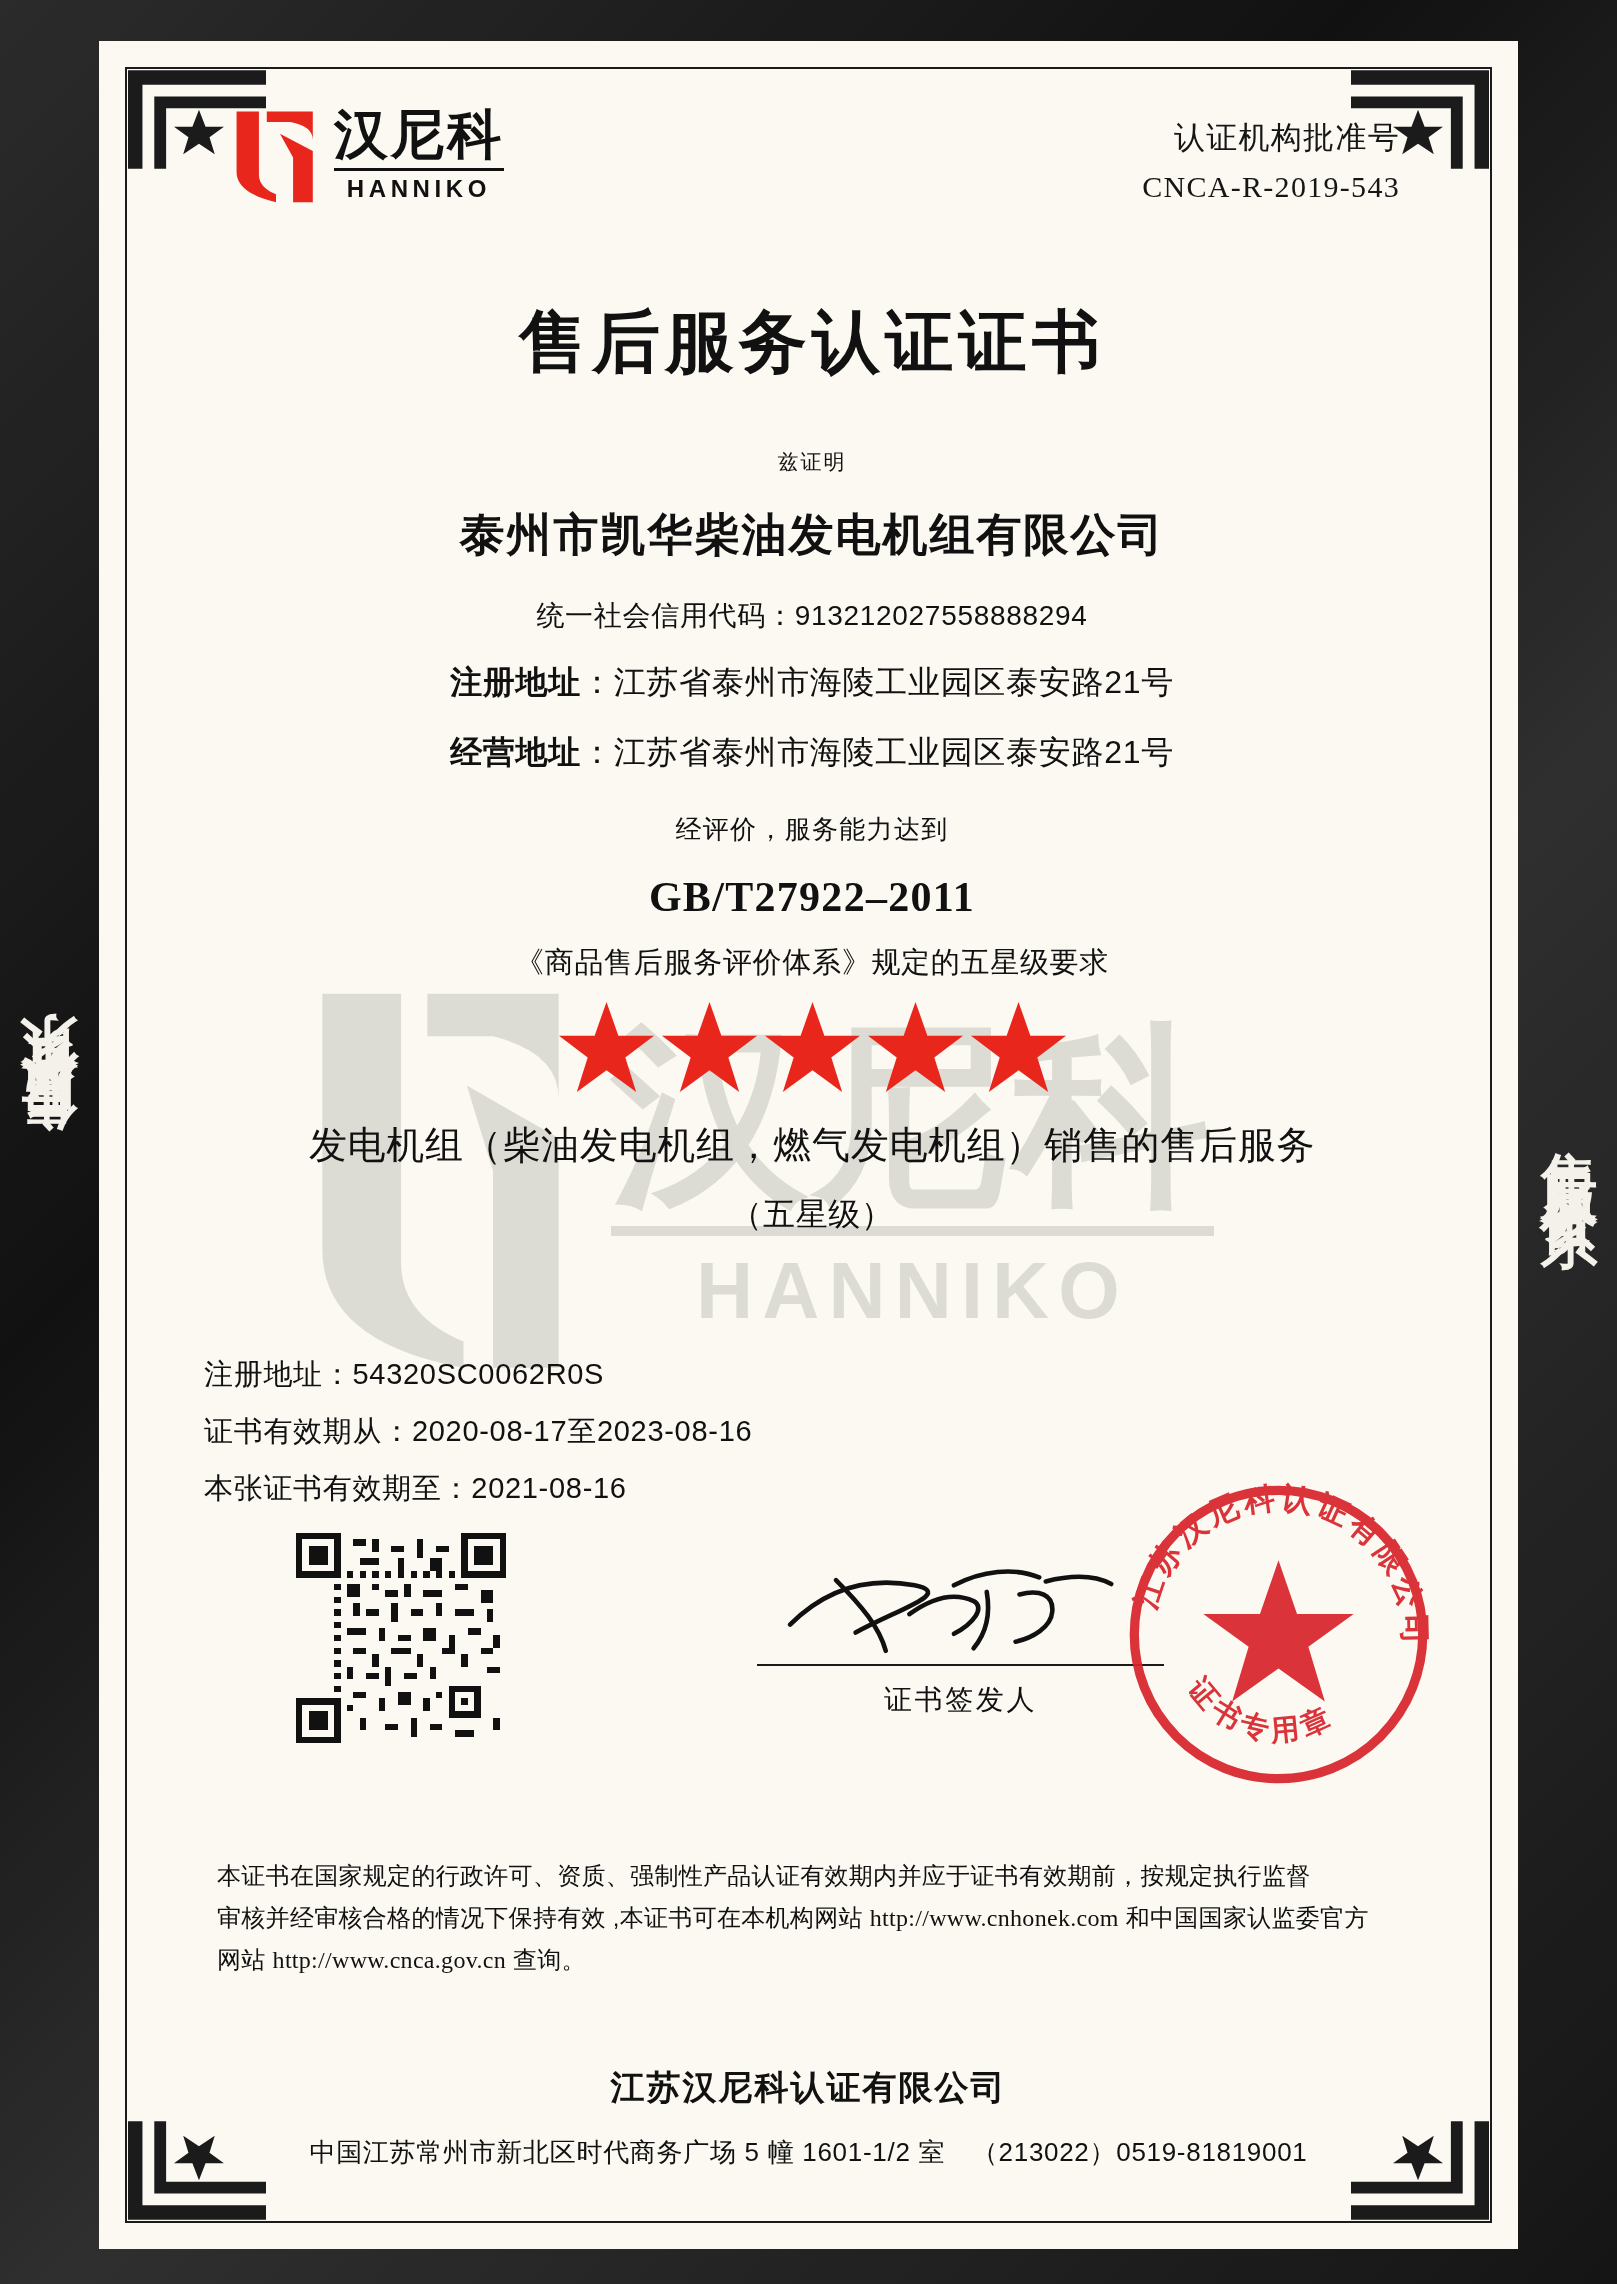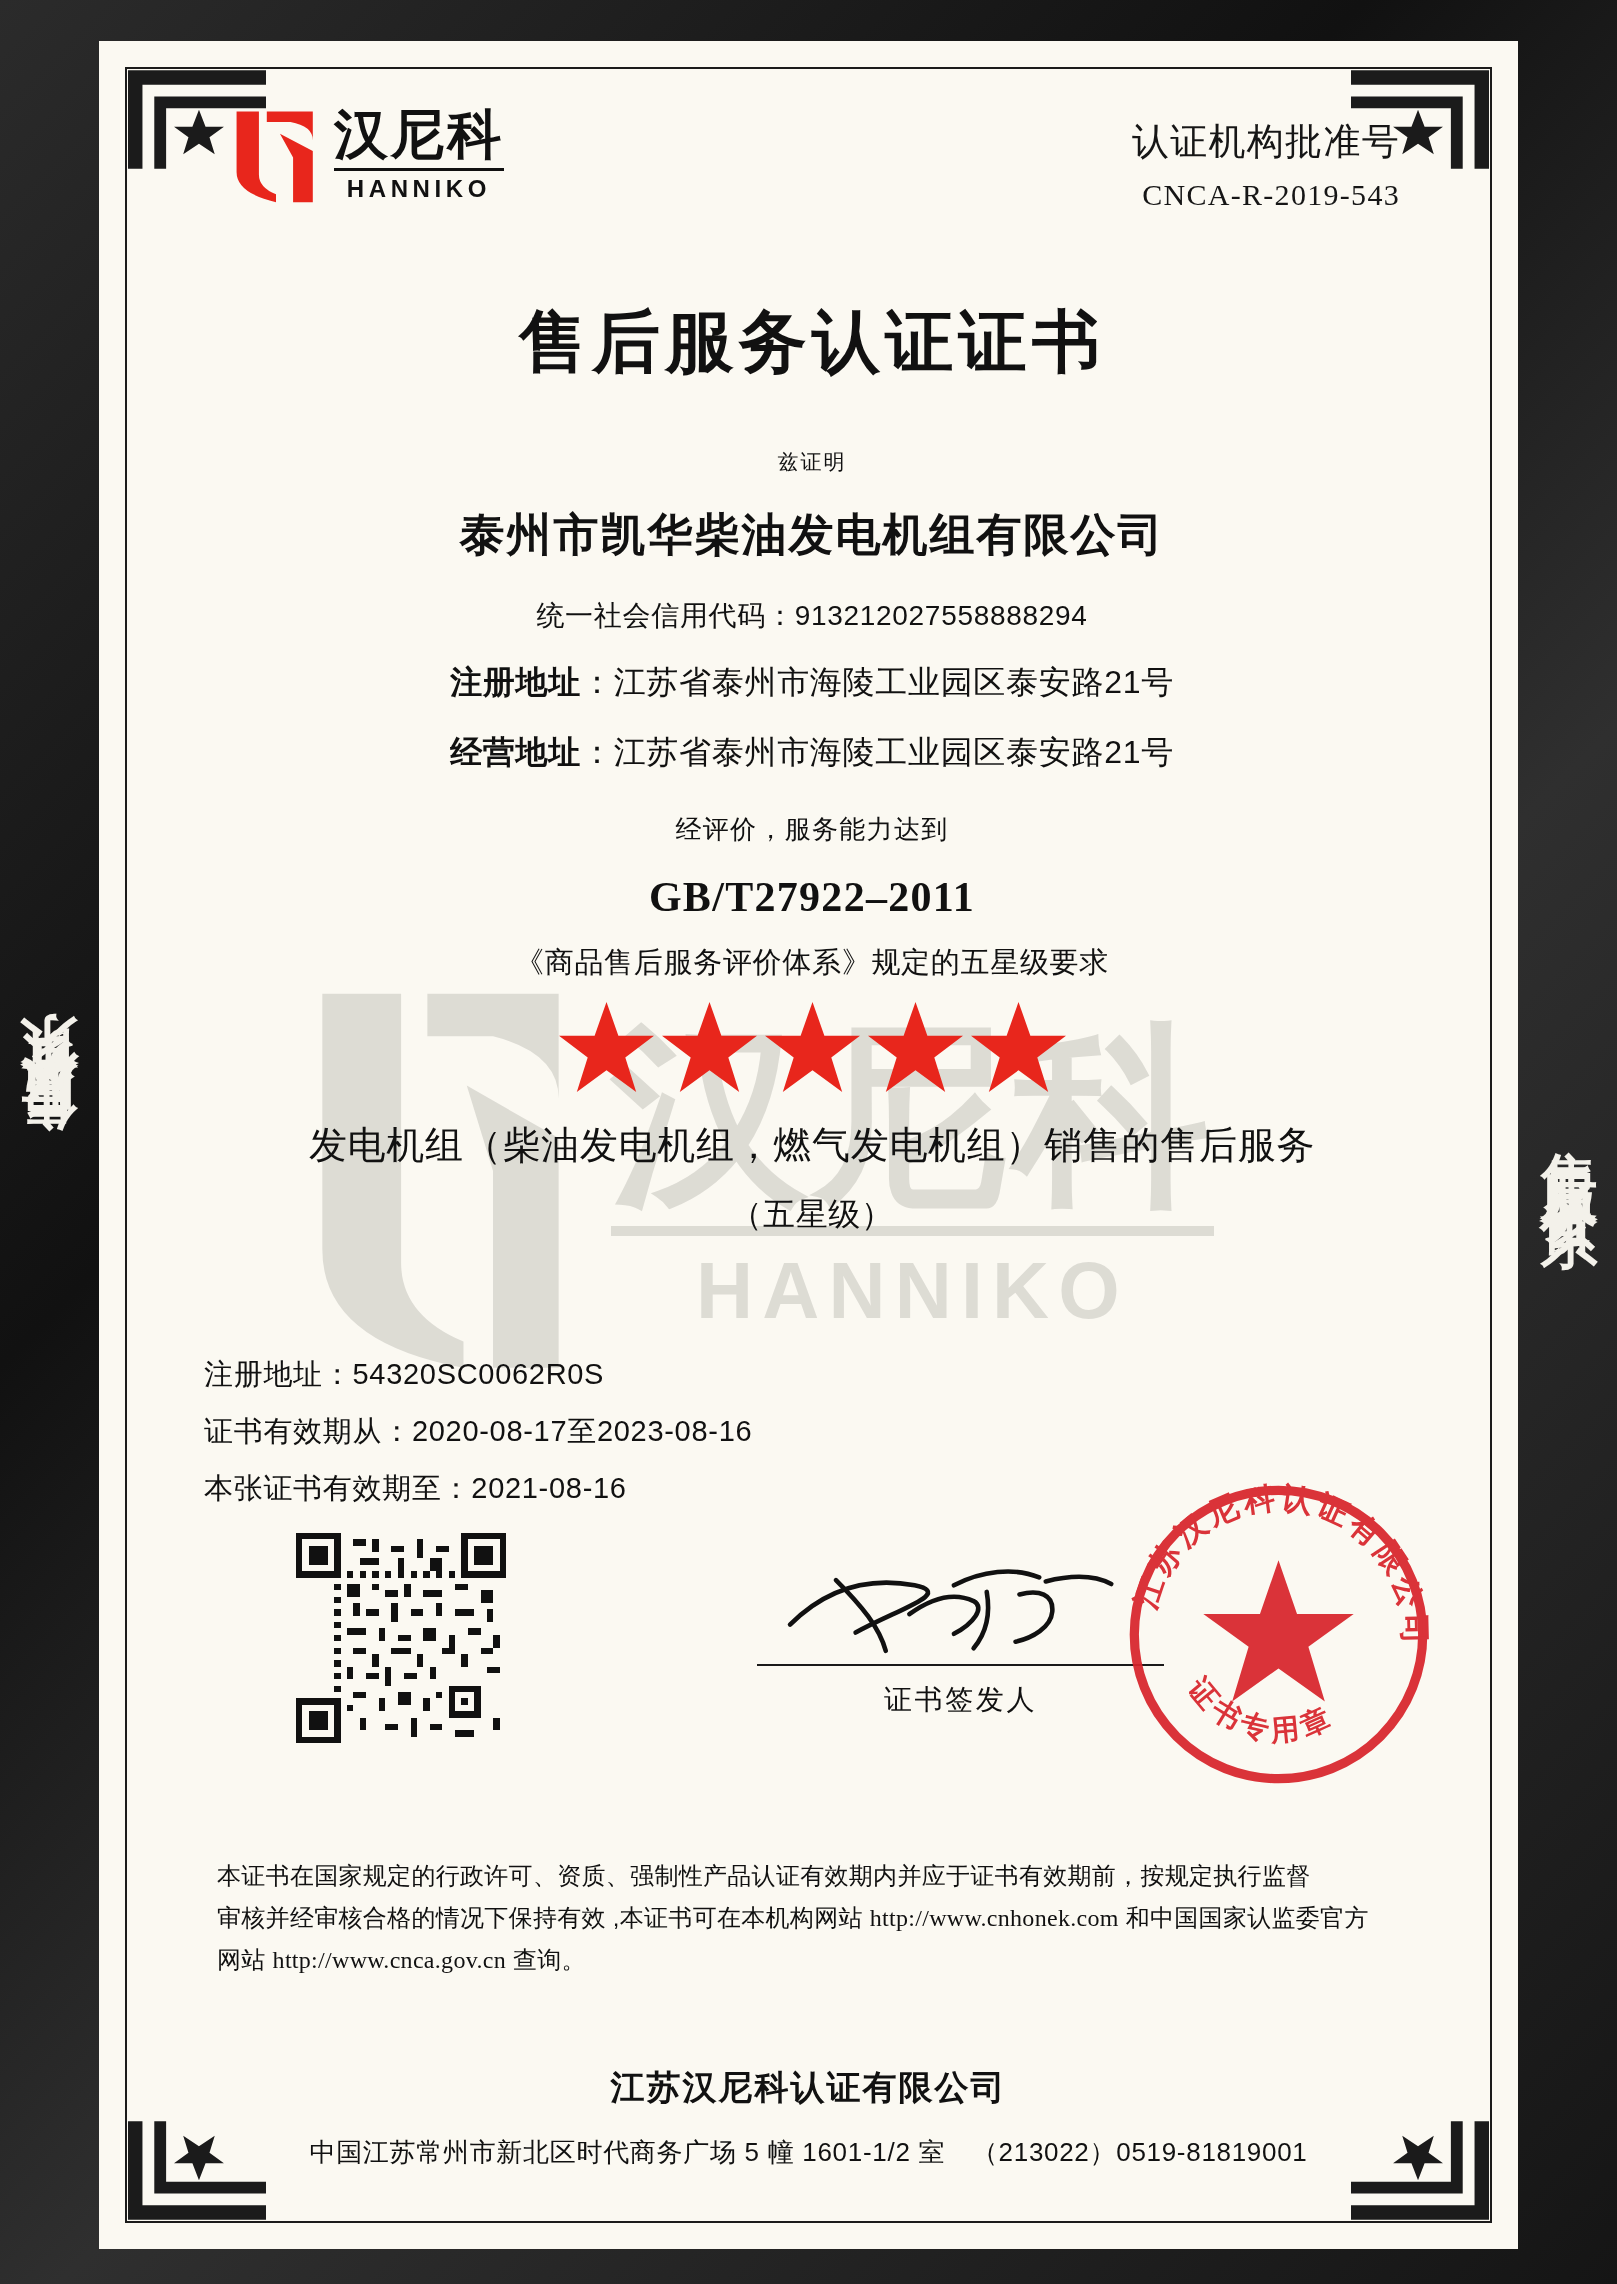--- a/index.html
+++ b/index.html
@@ -139,21 +139,21 @@
   }
 
   .approval {
     position: absolute;
     right: 197px;
     top: 18.4px;
     text-align: right;
     color: #161616;
   }
   .approval .line1 {
-    font-size: 37px;
+    font-size: 31px;
     letter-spacing: 1.3px;
     margin-bottom: 10.5px;
   }
   .approval .line2 {
     font-size: 30px;
     letter-spacing: 1.3px;
     font-family: "Liberation Serif", "DejaVu Serif", serif;
   }
 
   

